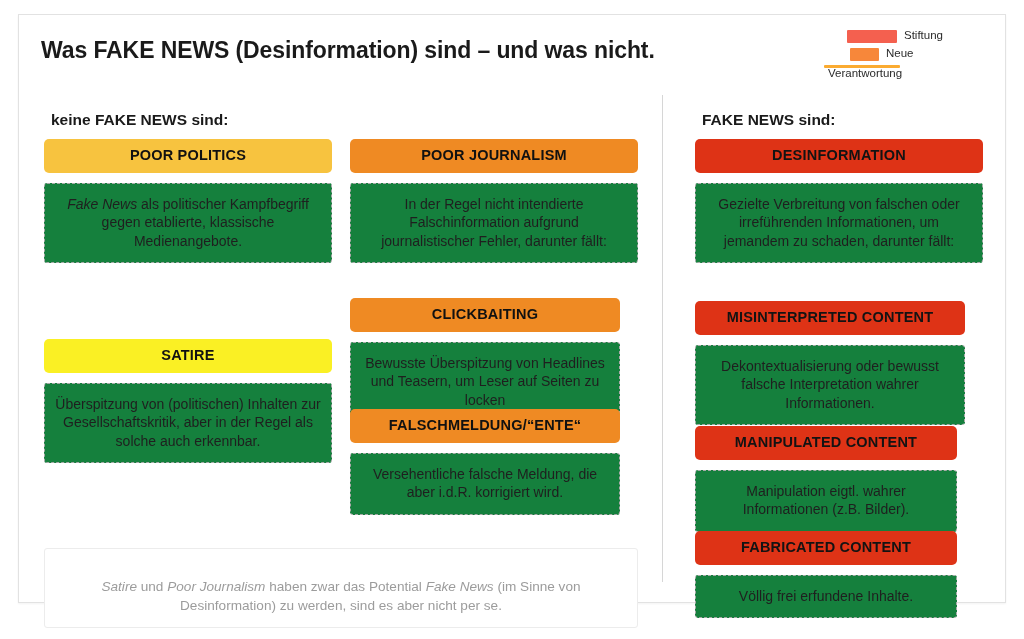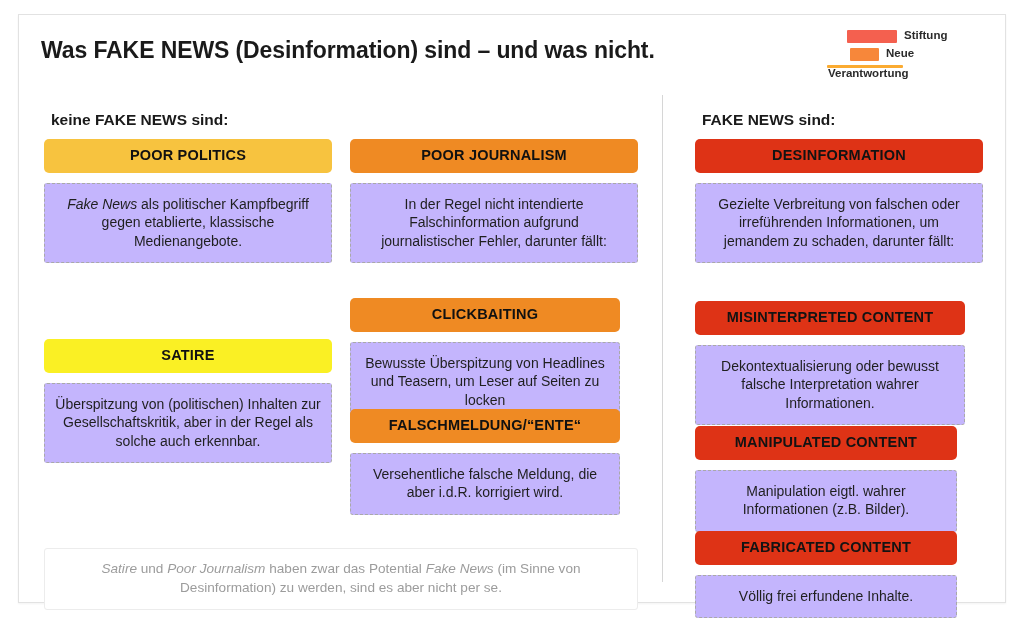--- a/index.html
+++ b/index.html
@@ -51,21 +51,21 @@
     height: 14px;
     display: flex;
     align-items: center;
   }
   .logo-row .bar {
     height: 13px;
     border-radius: 1px;
   }
   .logo-row .lbl {
     font-size: 11.5px;
-    font-weight: bold;
+    font-weight: normal;
     color: #2b2b2b;
     margin-left: 7px;
     white-space: nowrap;
     line-height: 1;
   }
   #logo-row-0 { top: 0px;  left: 26px; }
   #logo-row-1 { top: 18px; left: 29px; }
   #logo-row-2 { top: 36px; left: 0px; flex-direction: column;  }
   #logo-row-0 .bar { width: 50px; background: #f4604f; }
   #logo-row-1 .bar { width: 29px; background: #f7873a; }
@@ -122,38 +122,38 @@
   .desc {
     margin-top: 10px;
     border: 1px dashed #a9a9a9;
     border-radius: 3px;
     text-align: center;
     font-size: 14px;
     line-height: 1.33;
     color: #1f1f1f;
     padding: 11px 10px 12px 10px;
     box-sizing: border-box;
-    background: #c4b5fd;
+    background: #15803d;
   }
   .desc em { font-style: italic; }
 
   
   .footnote {
     position: absolute;
     left: 25px;
     top: 533px;
     width: 594px;
     border: 1px solid #ececec;
     border-radius: 3px;
     box-sizing: border-box;
     text-align: center;
     font-size: 13.6px;
     line-height: 1.42;
     color: #9c9c9c;
-    padding: 10px 14px 11px 14px;
+    padding: 28px 14px 11px 14px;
     background: #ffffff;
   }
   .footnote em { font-style: italic; }
 </style>
 </head>
 <body>
 
 <div id="infographic">
 
   <div class="title">Was FAKE NEWS (Desinformation) sind – und was nicht.</div>

